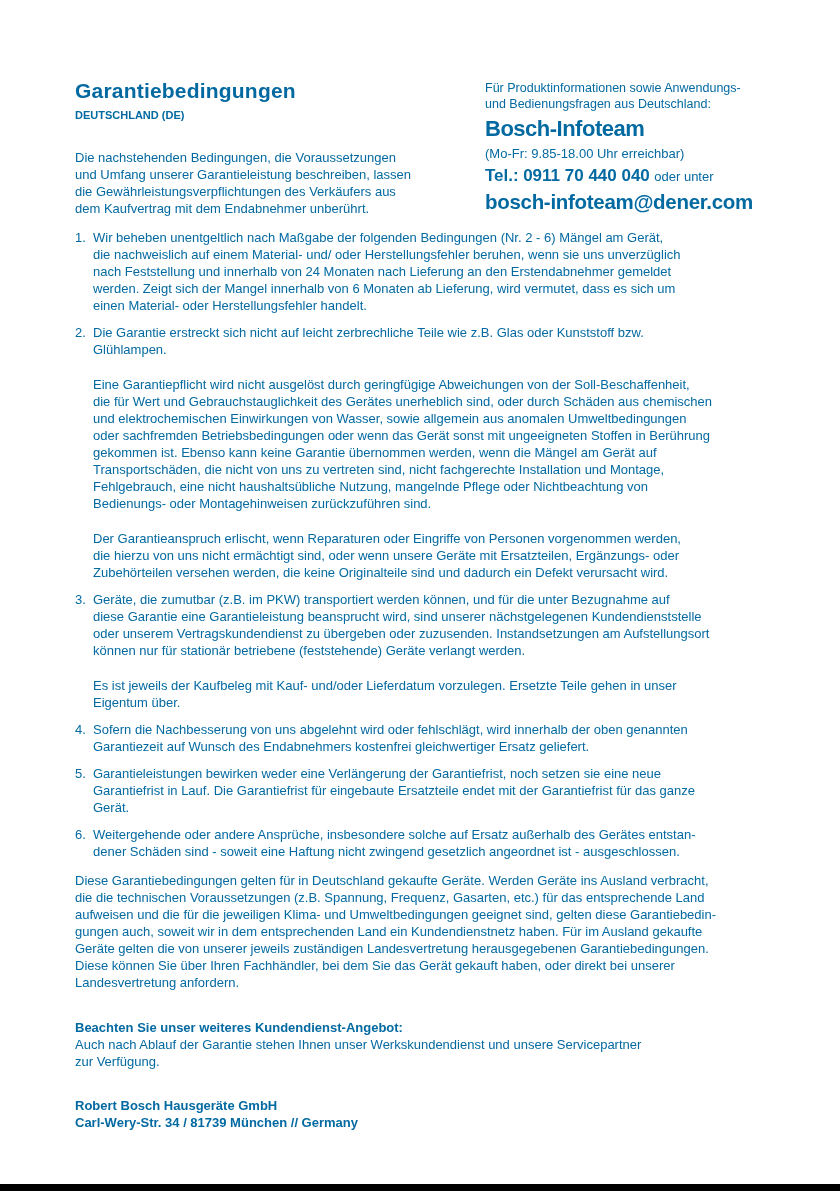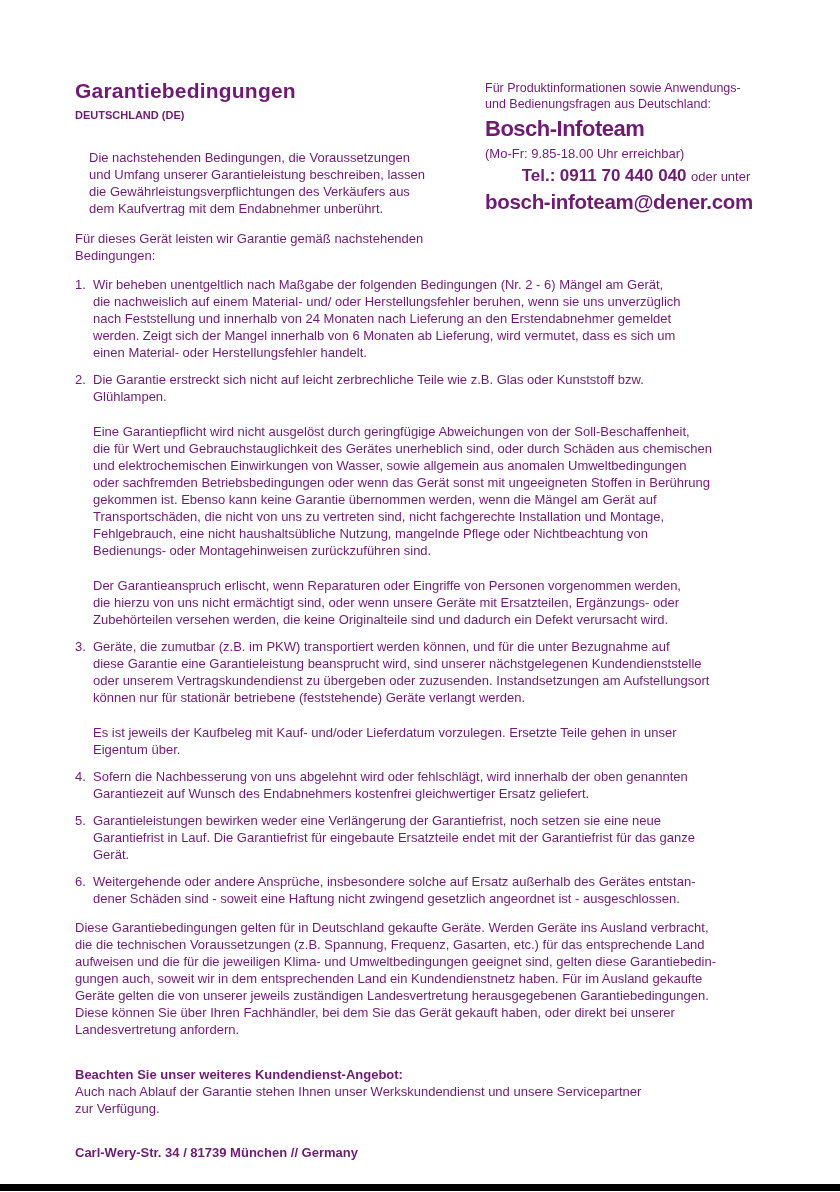--- a/index.html
+++ b/index.html
@@ -2,21 +2,21 @@
 <html><head>
 <meta charset="utf-8">
 <style>
   * { margin: 0; padding: 0; box-sizing: border-box; }
   html, body { background: #ffffff; }
   .page {
     position: relative;
     width: 840px;
     height: 1192px;
     background: #ffffff;
-    color: #701a75;
+    color: #0369a1;
     font-family: "Liberation Sans", sans-serif;
     overflow: hidden;
   }
   .content {
     position: absolute;
     top: 78px;
     left: 75px;
     width: 712px;
   }
   .pre { white-space: pre-line; }
@@ -37,21 +37,20 @@
   .doc-subtitle {
     font-size: 11px;
     font-weight: bold;
     margin-top: 3px;
     line-height: 19px;
   }
   .intro {
     margin-top: 24px;
     font-size: 13px;
     line-height: 17px;
-    margin-left: 14px;
   }
 
   .header-right { width: 302px; padding-top: 2px; }
   .contact-heading {
     font-size: 12.5px;
     font-weight: normal;
     line-height: 16px;
   }
   .contact-brand {
     font-size: 22px;
@@ -61,21 +60,20 @@
     margin-top: 2px;
   }
   .contact-hours {
     font-size: 13px;
     line-height: 17px;
     margin-top: 1px;
   }
   .contact-phone-line {
     margin-top: 3px;
     line-height: 21px;
-    text-align: center;
   }
   .contact-phone-label, .contact-phone-number {
     font-size: 17px;
     font-weight: bold;
   }
   .contact-phone-suffix { font-size: 13px; }
   .contact-email {
     font-size: 20.5px;
     font-weight: bold;
     letter-spacing: -0.3px;
@@ -147,22 +145,20 @@
         <div class="contact-hours">(Mo-Fr: 9.85-18.00 Uhr erreichbar)</div>
         <div class="contact-phone-line">
           <span class="contact-phone-label">Tel.:</span>
           <span class="contact-phone-number">0911 70 440 040</span>
           <span class="contact-phone-suffix">oder unter</span>
         </div>
         <div class="contact-email">bosch-infoteam@dener.com</div>
       </div>
     </div>
 
-    <div class="lead-in pre">Für dieses Gerät leisten wir Garantie gemäß nachstehenden
-Bedingungen:</div>
 
     <div class="conditions">
 
       <div class="item">
         <div class="num">1.</div>
         <div class="body">
           <p class="pre">Wir beheben unentgeltlich nach Maßgabe der folgenden Bedingungen (Nr. 2 - 6) Mängel am Gerät,
 die nachweislich auf einem Material- und/ oder Herstellungsfehler beruhen, wenn sie uns unverzüglich
 nach Feststellung und innerhalb von 24 Monaten nach Lieferung an den Erstendabnehmer gemeldet
 werden. Zeigt sich der Mangel innerhalb von 6 Monaten ab Lieferung, wird vermutet, dass es sich um
@@ -236,19 +232,20 @@
 Diese können Sie über Ihren Fachhändler, bei dem Sie das Gerät gekauft haben, oder direkt bei unserer
 Landesvertretung anfordern.</div>
 
     <div class="service">
       <div class="service-heading">Beachten Sie unser weiteres Kundendienst-Angebot:</div>
       <div class="service-text pre">Auch nach Ablauf der Garantie stehen Ihnen unser Werkskundendienst und unsere Servicepartner
 zur Verfügung.</div>
     </div>
 
     <div class="footer">
+      <div>Robert Bosch Hausgeräte GmbH</div>
       <div>Carl-Wery-Str. 34 / 81739 München // Germany</div>
     </div>
 
   </div>
 
   <div class="bottom-bar"></div>
 </div>
 
 </body></html>

